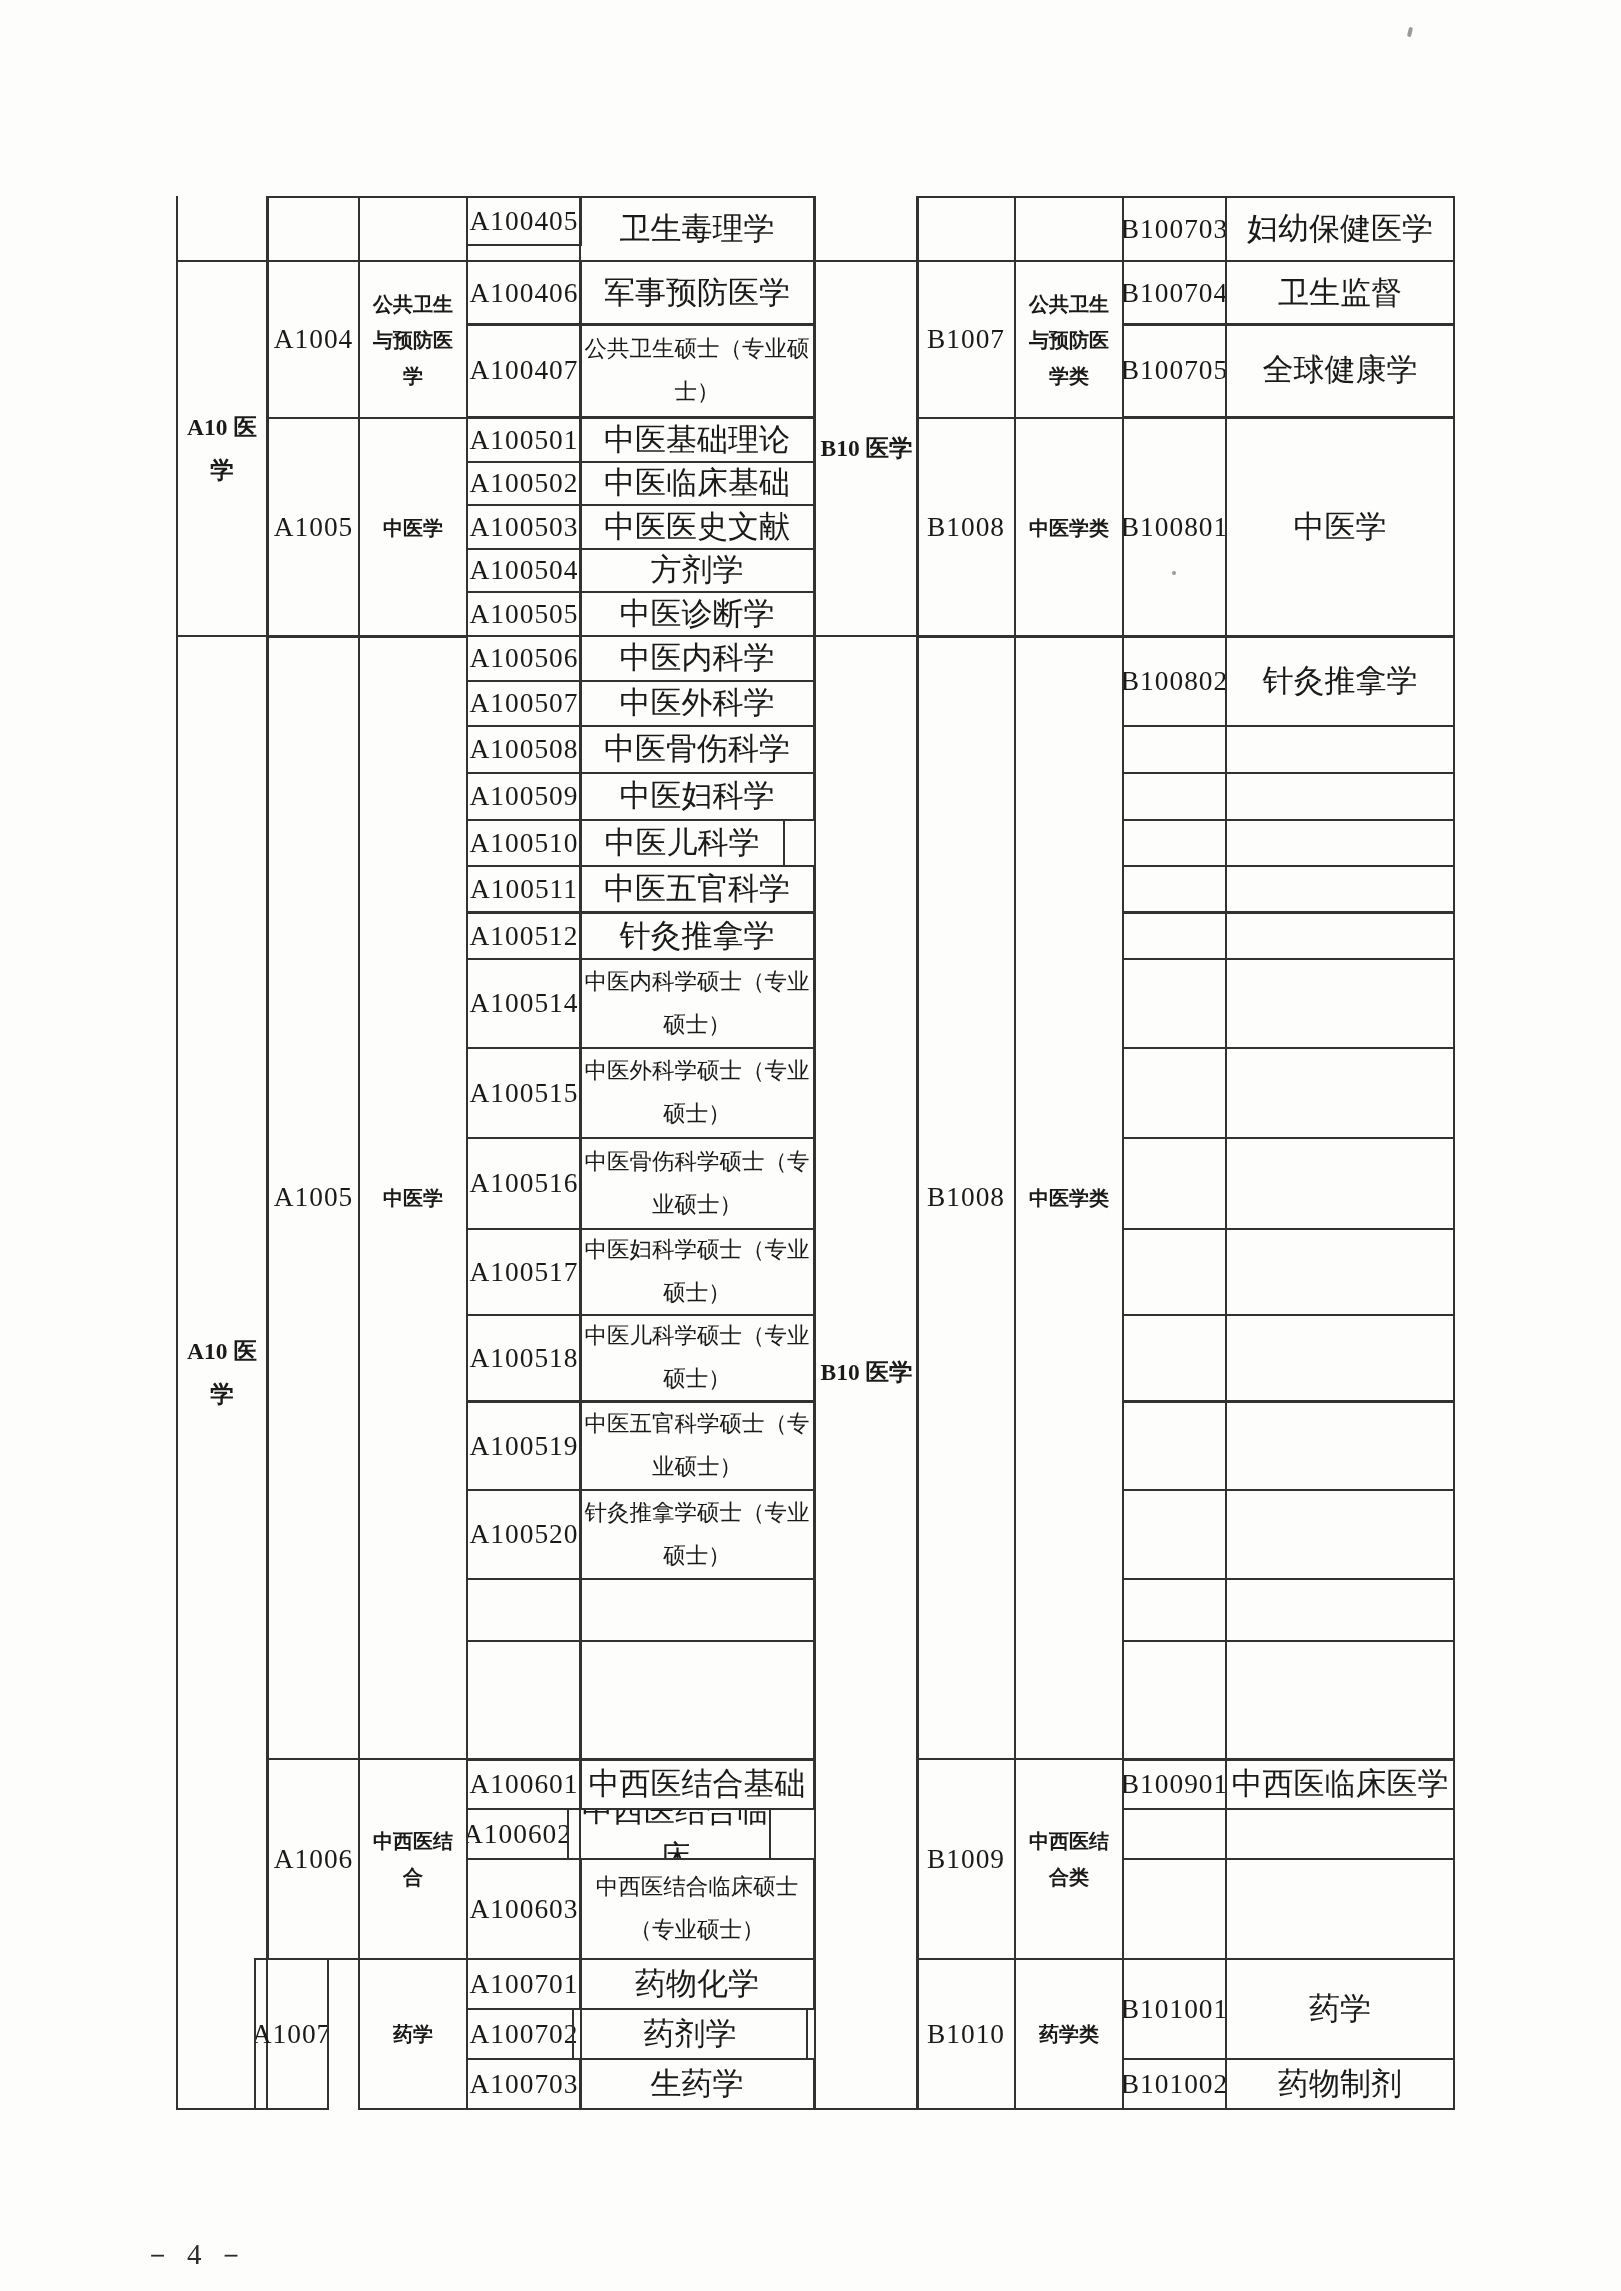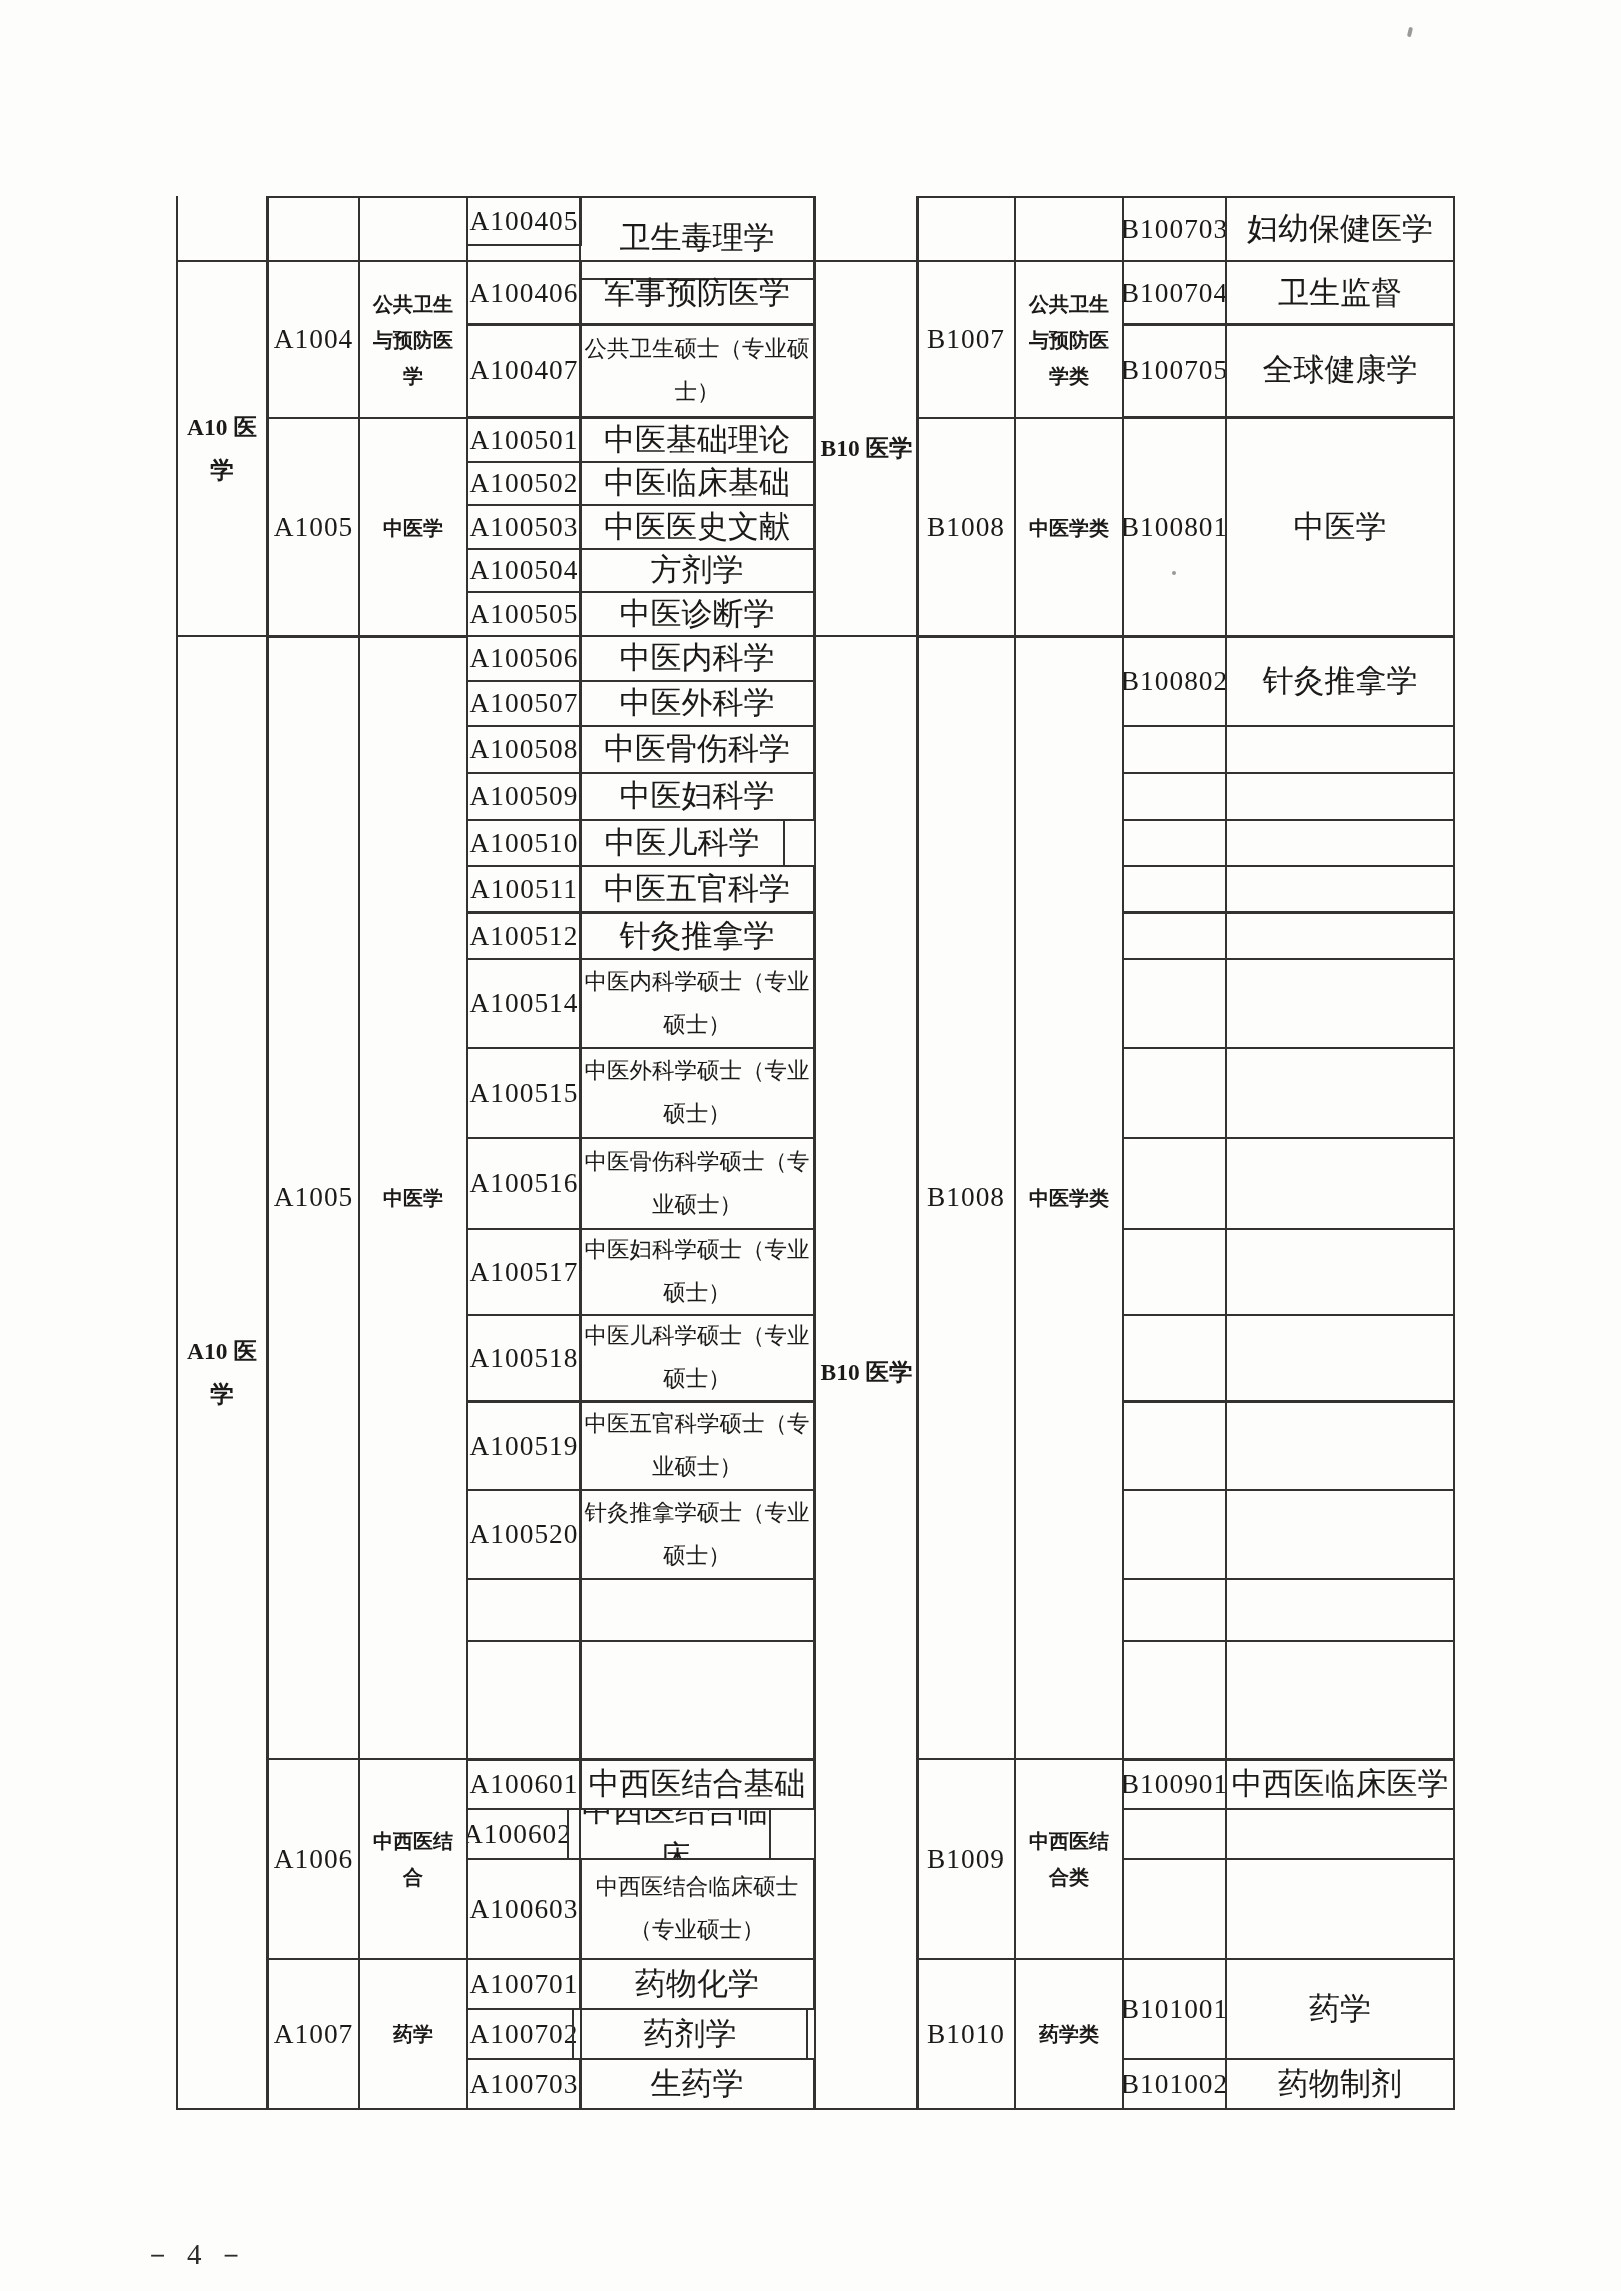--- a/index.html
+++ b/index.html
@@ -37,34 +37,34 @@
 <div class="cell cat" style="left:176px;top:260px;width:92px;height:377px">A10 医
 学</div>
 <div class="cell cat" style="left:176px;top:635px;width:92px;height:1475px">A10 医
 学</div>
 
 <div class="cell" style="left:267px;top:196px;width:93px;height:66px"></div>
 <div class="cell code" style="left:267px;top:260px;width:93px;height:159px">A1004</div>
 <div class="cell code" style="left:267px;top:417px;width:93px;height:221px">A1005</div>
 <div class="cell code" style="left:267px;top:635px;width:93px;height:1125px">A1005</div>
 <div class="cell code" style="left:267px;top:1758px;width:93px;height:202px">A1006</div>
-<div class="cell code" style="left:267px;top:1958px;width:93px;height:152px">A1007</div>
+<div class="cell code" style="left:254px;top:1958px;width:75px;height:152px">A1007</div>
 
 <div class="cell" style="left:358px;top:196px;width:110px;height:66px"></div>
 <div class="cell grp" style="left:358px;top:260px;width:110px;height:159px">公共卫生
 与预防医
 学</div>
 <div class="cell grp" style="left:358px;top:417px;width:110px;height:221px">中医学</div>
 <div class="cell grp" style="left:358px;top:635px;width:110px;height:1125px">中医学</div>
 <div class="cell grp" style="left:358px;top:1758px;width:110px;height:202px">中西医结
 合</div>
 <div class="cell grp" style="left:358px;top:1958px;width:110px;height:152px">药学</div>
 
 <div class="cell code" style="left:466px;top:196px;width:116px;height:50px">A100405</div>
-<div class="cell name" style="left:579px;top:196px;width:236px;height:84px">卫生毒理学</div>
+<div class="cell name" style="left:579px;top:196px;width:236px;height:66px">卫生毒理学</div>
 <div class="cell code" style="left:466px;top:260px;width:116px;height:66px">A100406</div>
 <div class="cell name" style="left:579px;top:260px;width:236px;height:66px">军事预防医学</div>
 <div class="cell code" style="left:466px;top:323px;width:116px;height:95px">A100407</div>
 <div class="cell sm" style="left:579px;top:323px;width:236px;height:95px">公共卫生硕士（专业硕
 士）</div>
 <div class="cell code" style="left:466px;top:417px;width:116px;height:46px">A100501</div>
 <div class="cell name" style="left:579px;top:417px;width:236px;height:46px">中医基础理论</div>
 <div class="cell code" style="left:466px;top:461px;width:116px;height:45px">A100502</div>
 <div class="cell name" style="left:579px;top:461px;width:236px;height:45px">中医临床基础</div>
 <div class="cell code" style="left:466px;top:504px;width:116px;height:46px">A100503</div>

